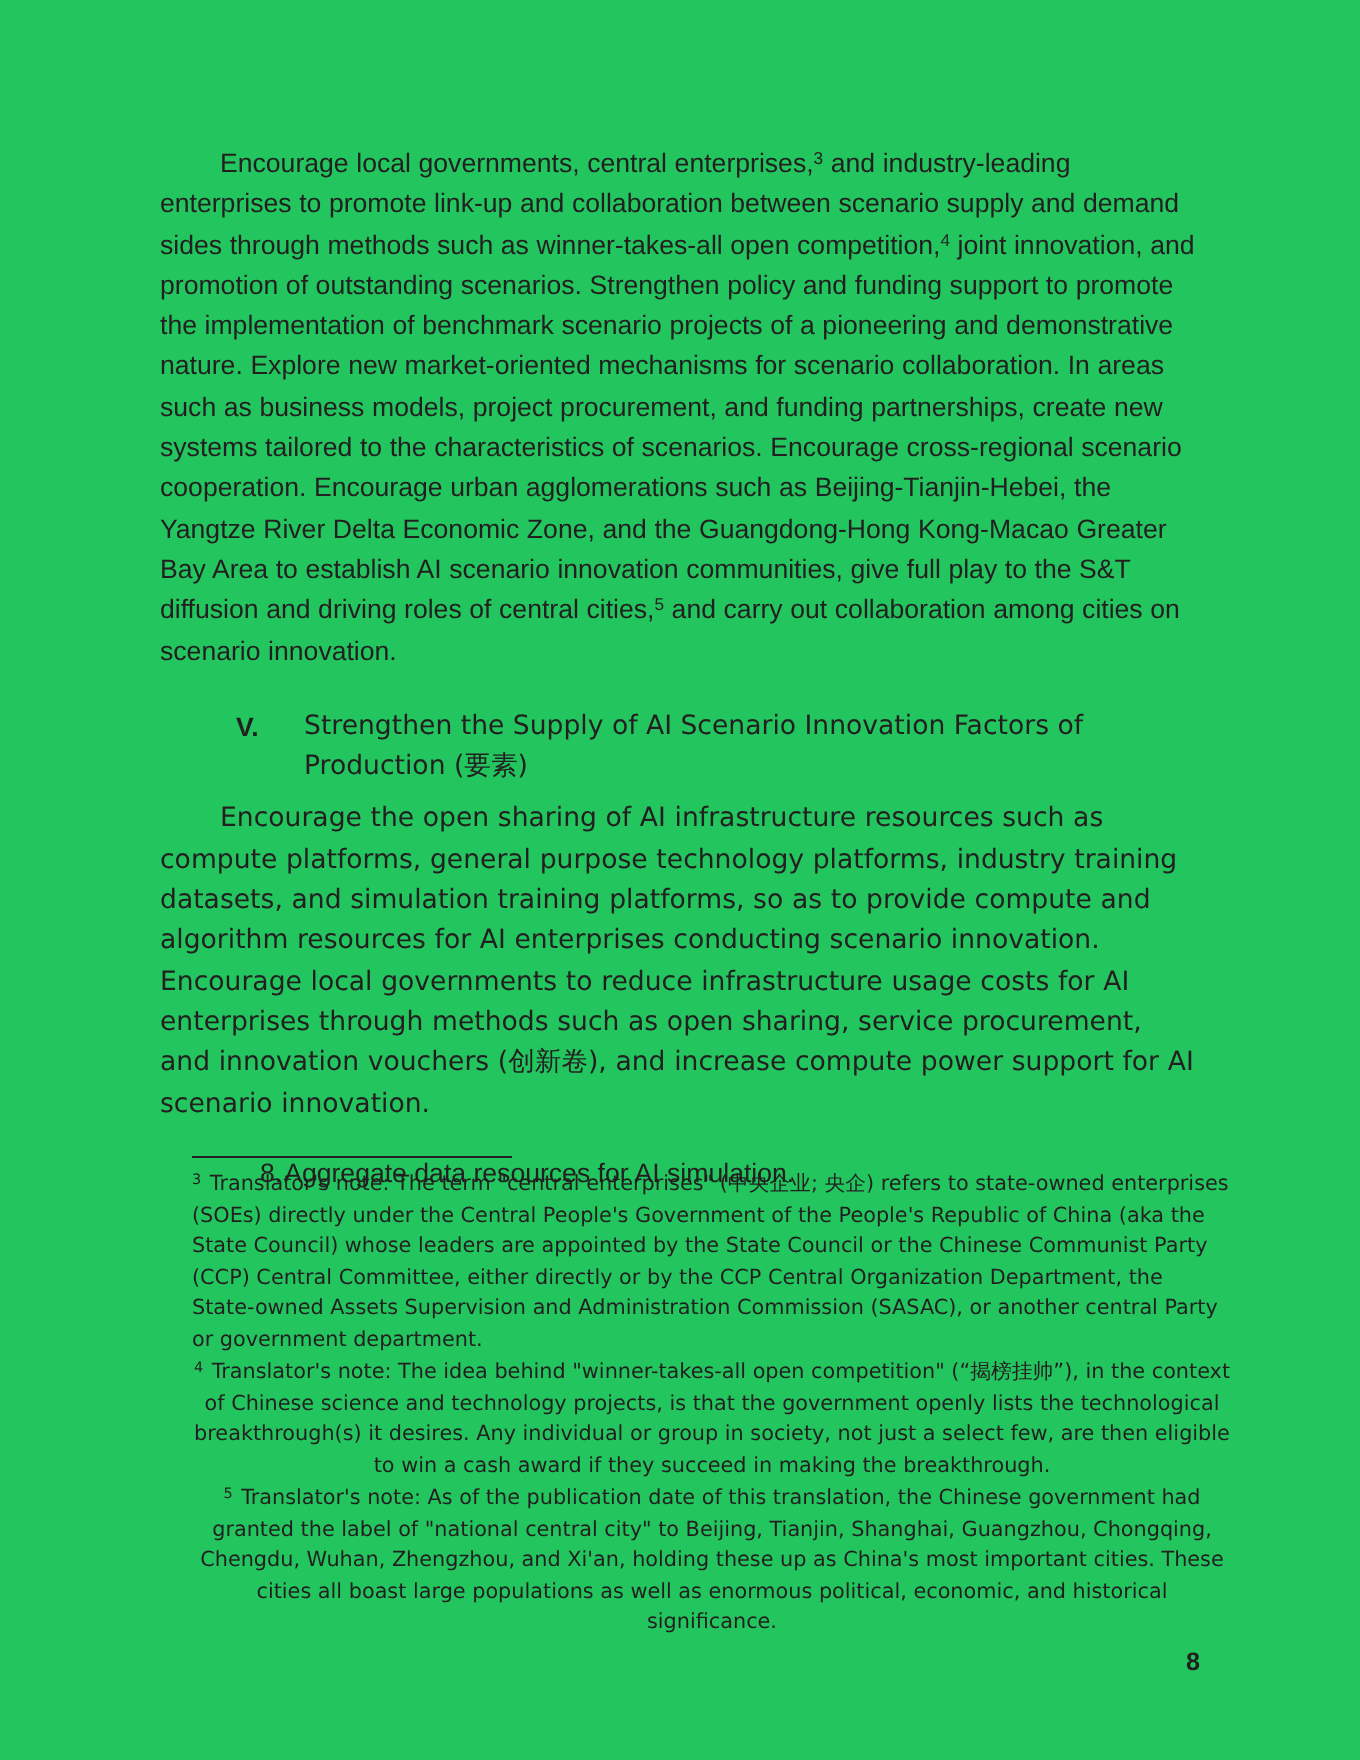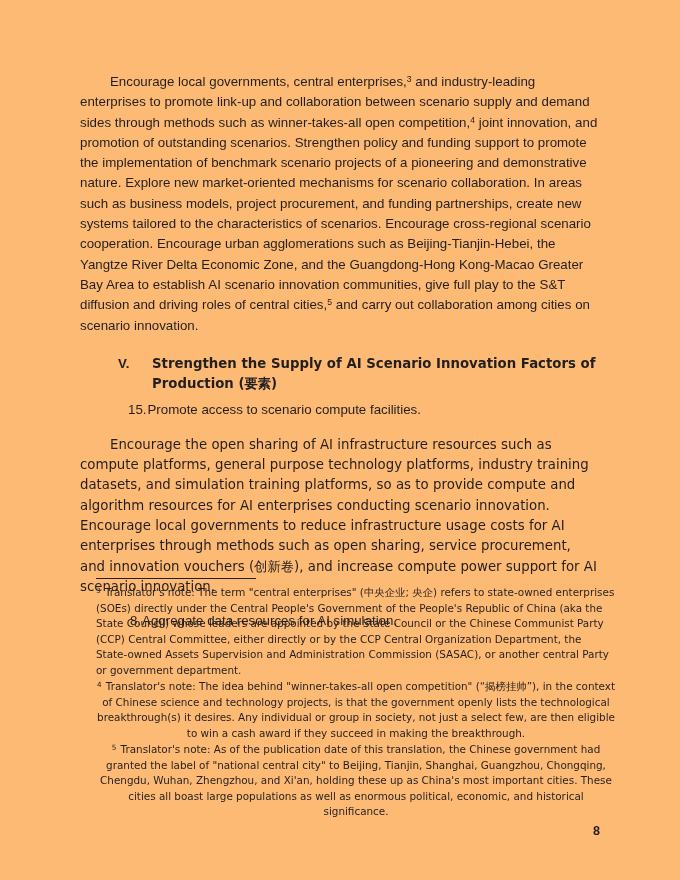--- a/index.html
+++ b/index.html
@@ -12,21 +12,21 @@
     width: 680px;
     height: 880px;
     position: relative;
     font-family: "Liberation Sans", "DejaVu Sans", sans-serif;
     color: #231f20;
     overflow: hidden;
   }
   .page {
     position: absolute;
     inset: 0;
-    background: #fdba74;
+    background: #22c55e;
   }
   .content {
     position: absolute;
     left: 80px;
     top: 72px;
     width: 520px;
   }
   p.body-para {
     margin: 0 0 14px 0;
     font-size: 13.3px;
@@ -54,21 +54,21 @@
     line-height: 20.3px;
     font-weight: bold;
     width: 34px;
     flex: 0 0 34px;
     margin-left: 38px;
     color: #231f20;
   }
   .heading-text {
     font-size: 13.3px;
     line-height: 20.3px;
-    font-weight: bold;
+    font-weight: normal;
     flex: 1 1 auto;
     color: #231f20;
   }
   .cjk {
     font-family: "DejaVu Sans", "Liberation Sans", sans-serif;
   }
   .list-item {
     display: flex;
     align-items: flex-start;
     font-size: 13.3px;
@@ -129,24 +129,20 @@
 
   <div class="content">
 
     <p class="body-para" id="para-0">Encourage local governments, central enterprises,<sup class="fn-ref">3</sup> and industry-leading enterprises to promote link-up and collaboration between scenario supply and demand sides through methods such as winner-takes-all open competition,<sup class="fn-ref">4</sup> joint innovation, and promotion of outstanding scenarios. Strengthen policy and funding support to promote the implementation of benchmark scenario projects of a pioneering and demonstrative nature. Explore new market-oriented mechanisms for scenario collaboration. In areas such as business models, project procurement, and funding partnerships, create new systems tailored to the characteristics of scenarios. Encourage cross-regional scenario cooperation. Encourage urban agglomerations such as Beijing-Tianjin-Hebei, the Yangtze River Delta Economic Zone, and the Guangdong-Hong Kong-Macao Greater Bay Area to establish AI scenario innovation communities, give full play to the S&amp;T diffusion and driving roles of central cities,<sup class="fn-ref">5</sup> and carry out collaboration among cities on scenario innovation.</p>
 
     <div class="heading-block">
       <div class="heading-num">V.</div>
       <div class="heading-text cjk">Strengthen the Supply of AI Scenario Innovation Factors of Production (要素)</div>
     </div>
 
-    <div class="list-item li-15">
-      <span class="li-num">15.</span>
-      <span class="li-text">Promote access to scenario compute facilities.</span>
-    </div>
 
     <p class="body-para cjk">Encourage the open sharing of AI infrastructure resources such as compute platforms, general purpose technology platforms, industry training datasets, and simulation training platforms, so as to provide compute and algorithm resources for AI enterprises conducting scenario innovation. Encourage local governments to reduce infrastructure usage costs for AI enterprises through methods such as open sharing, service procurement, and innovation vouchers (创新卷), and increase compute power support for AI scenario innovation.</p>
 
     <div class="list-item li-16">
       <span class="li-num">8.</span>
       <span class="li-text">Aggregate data resources for AI simulation.</span>
     </div>
 
   </div>
 

